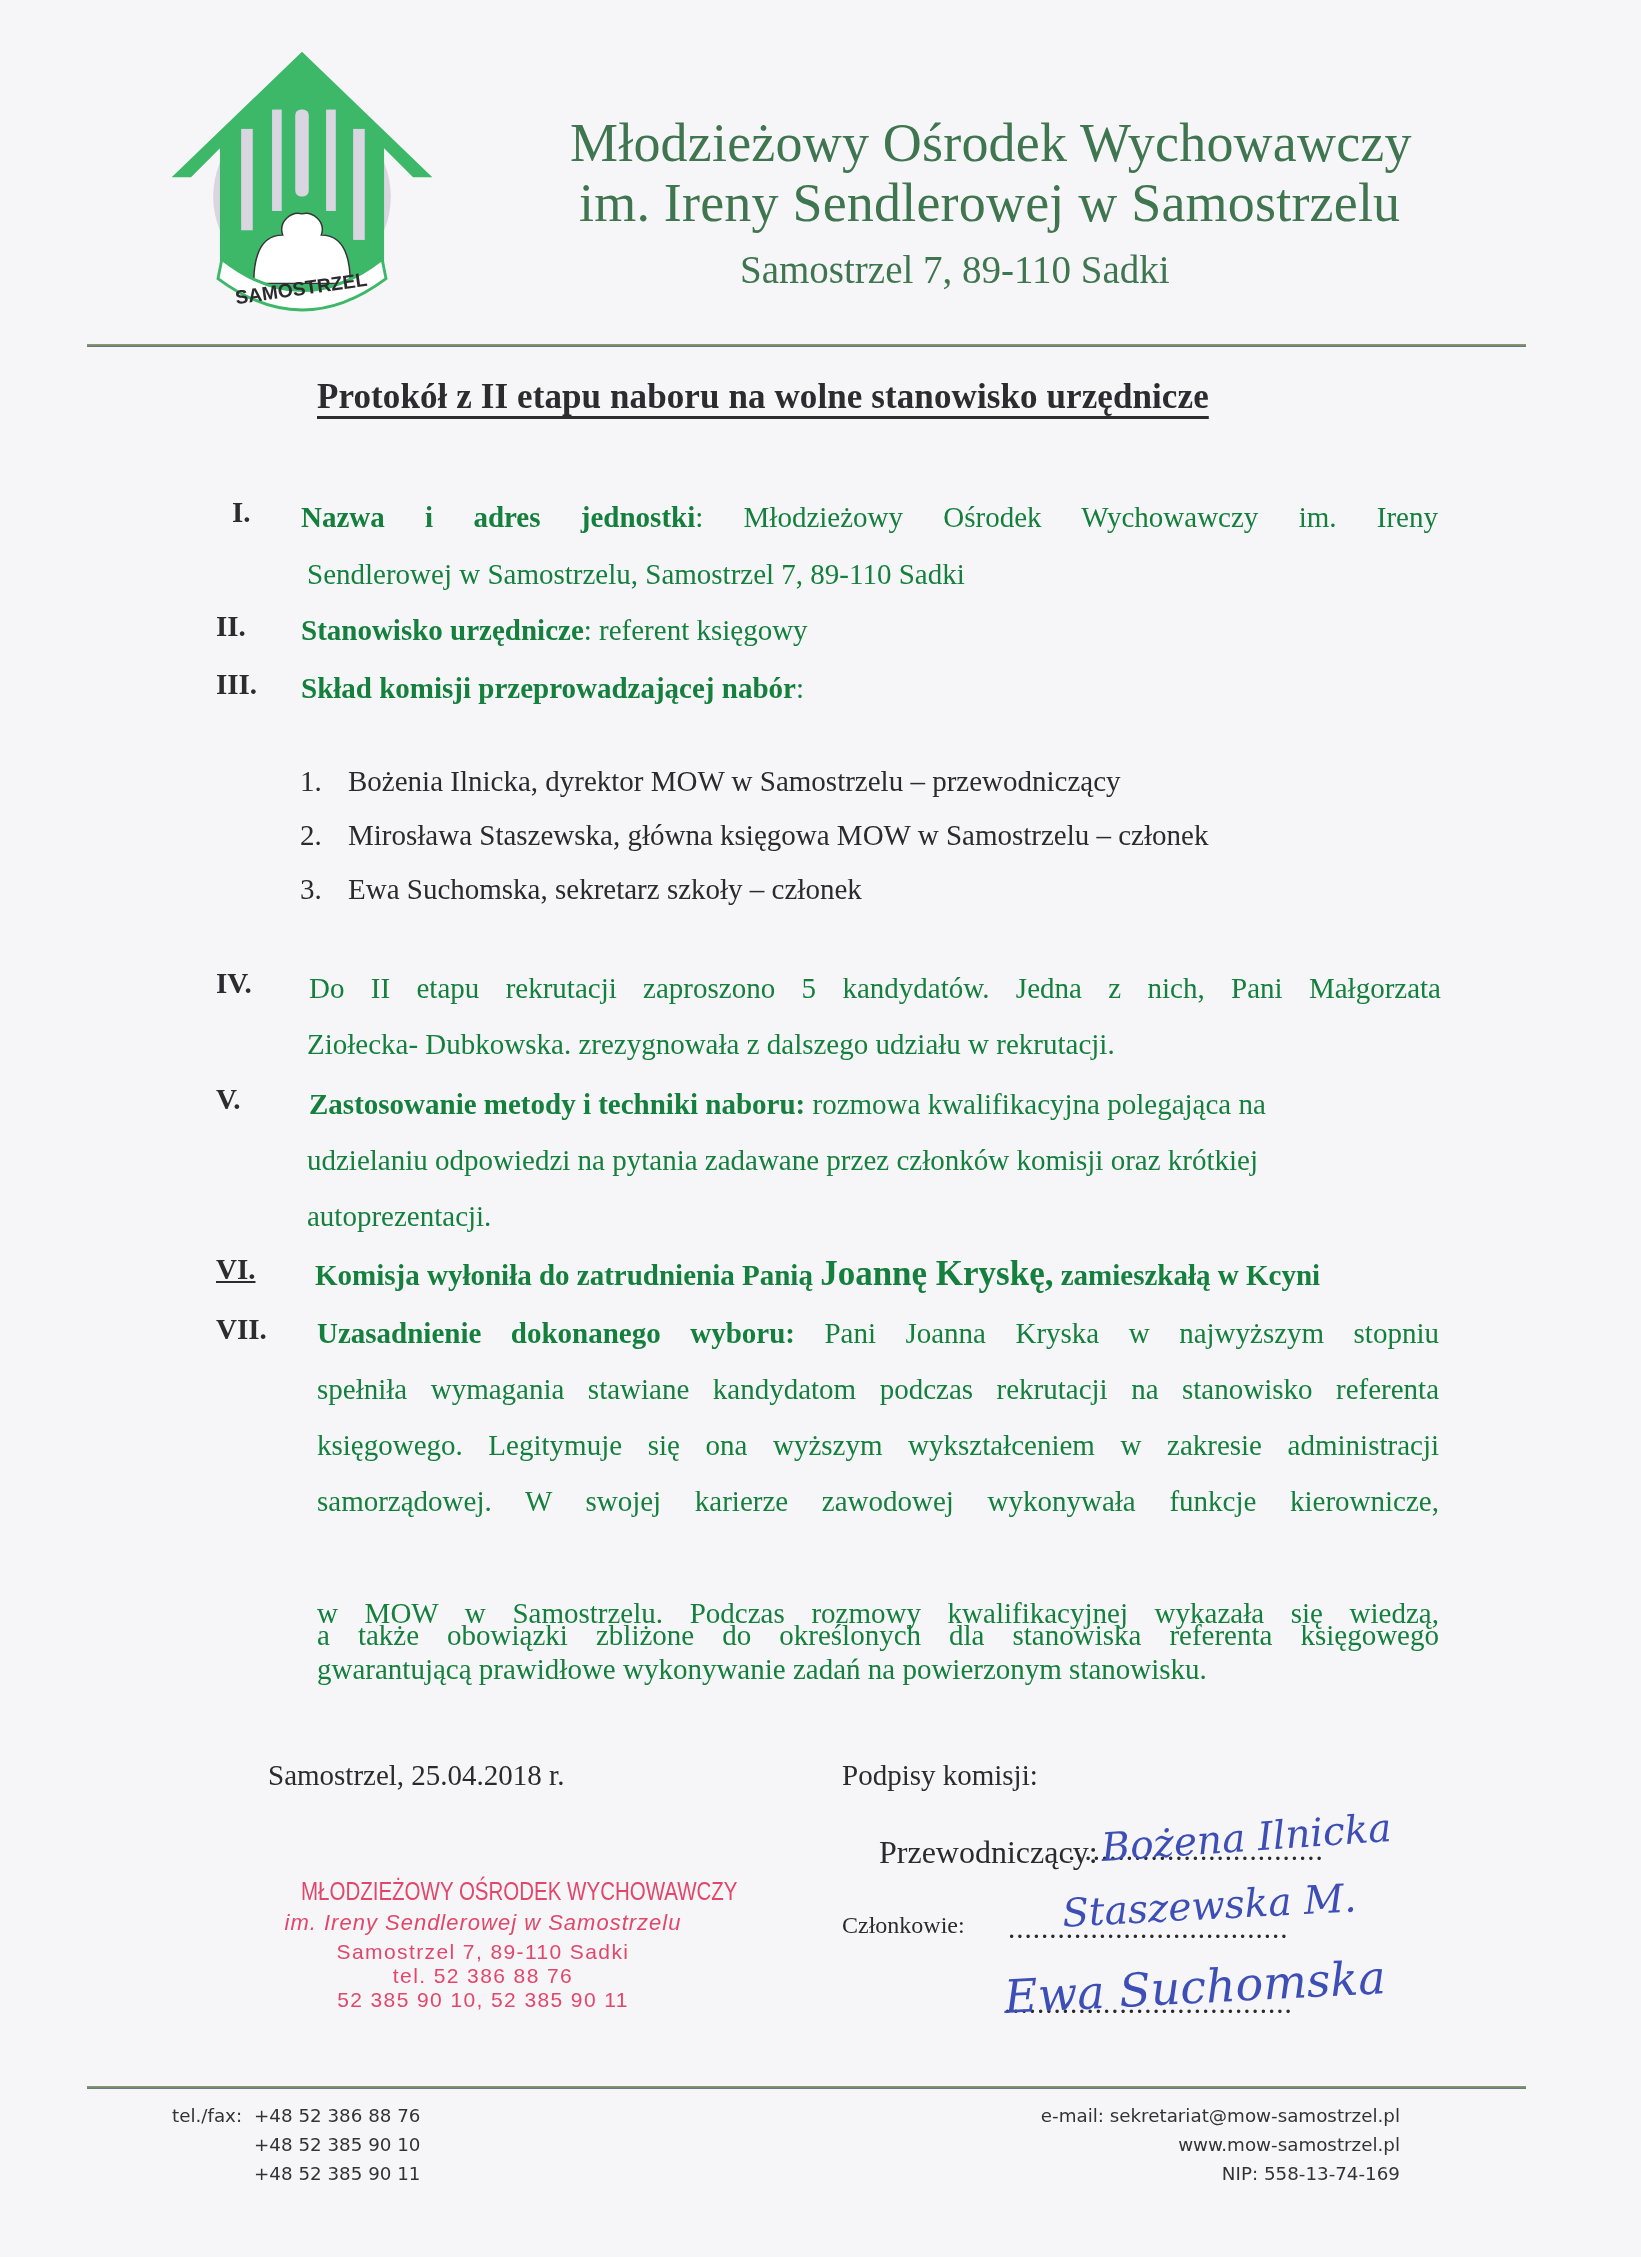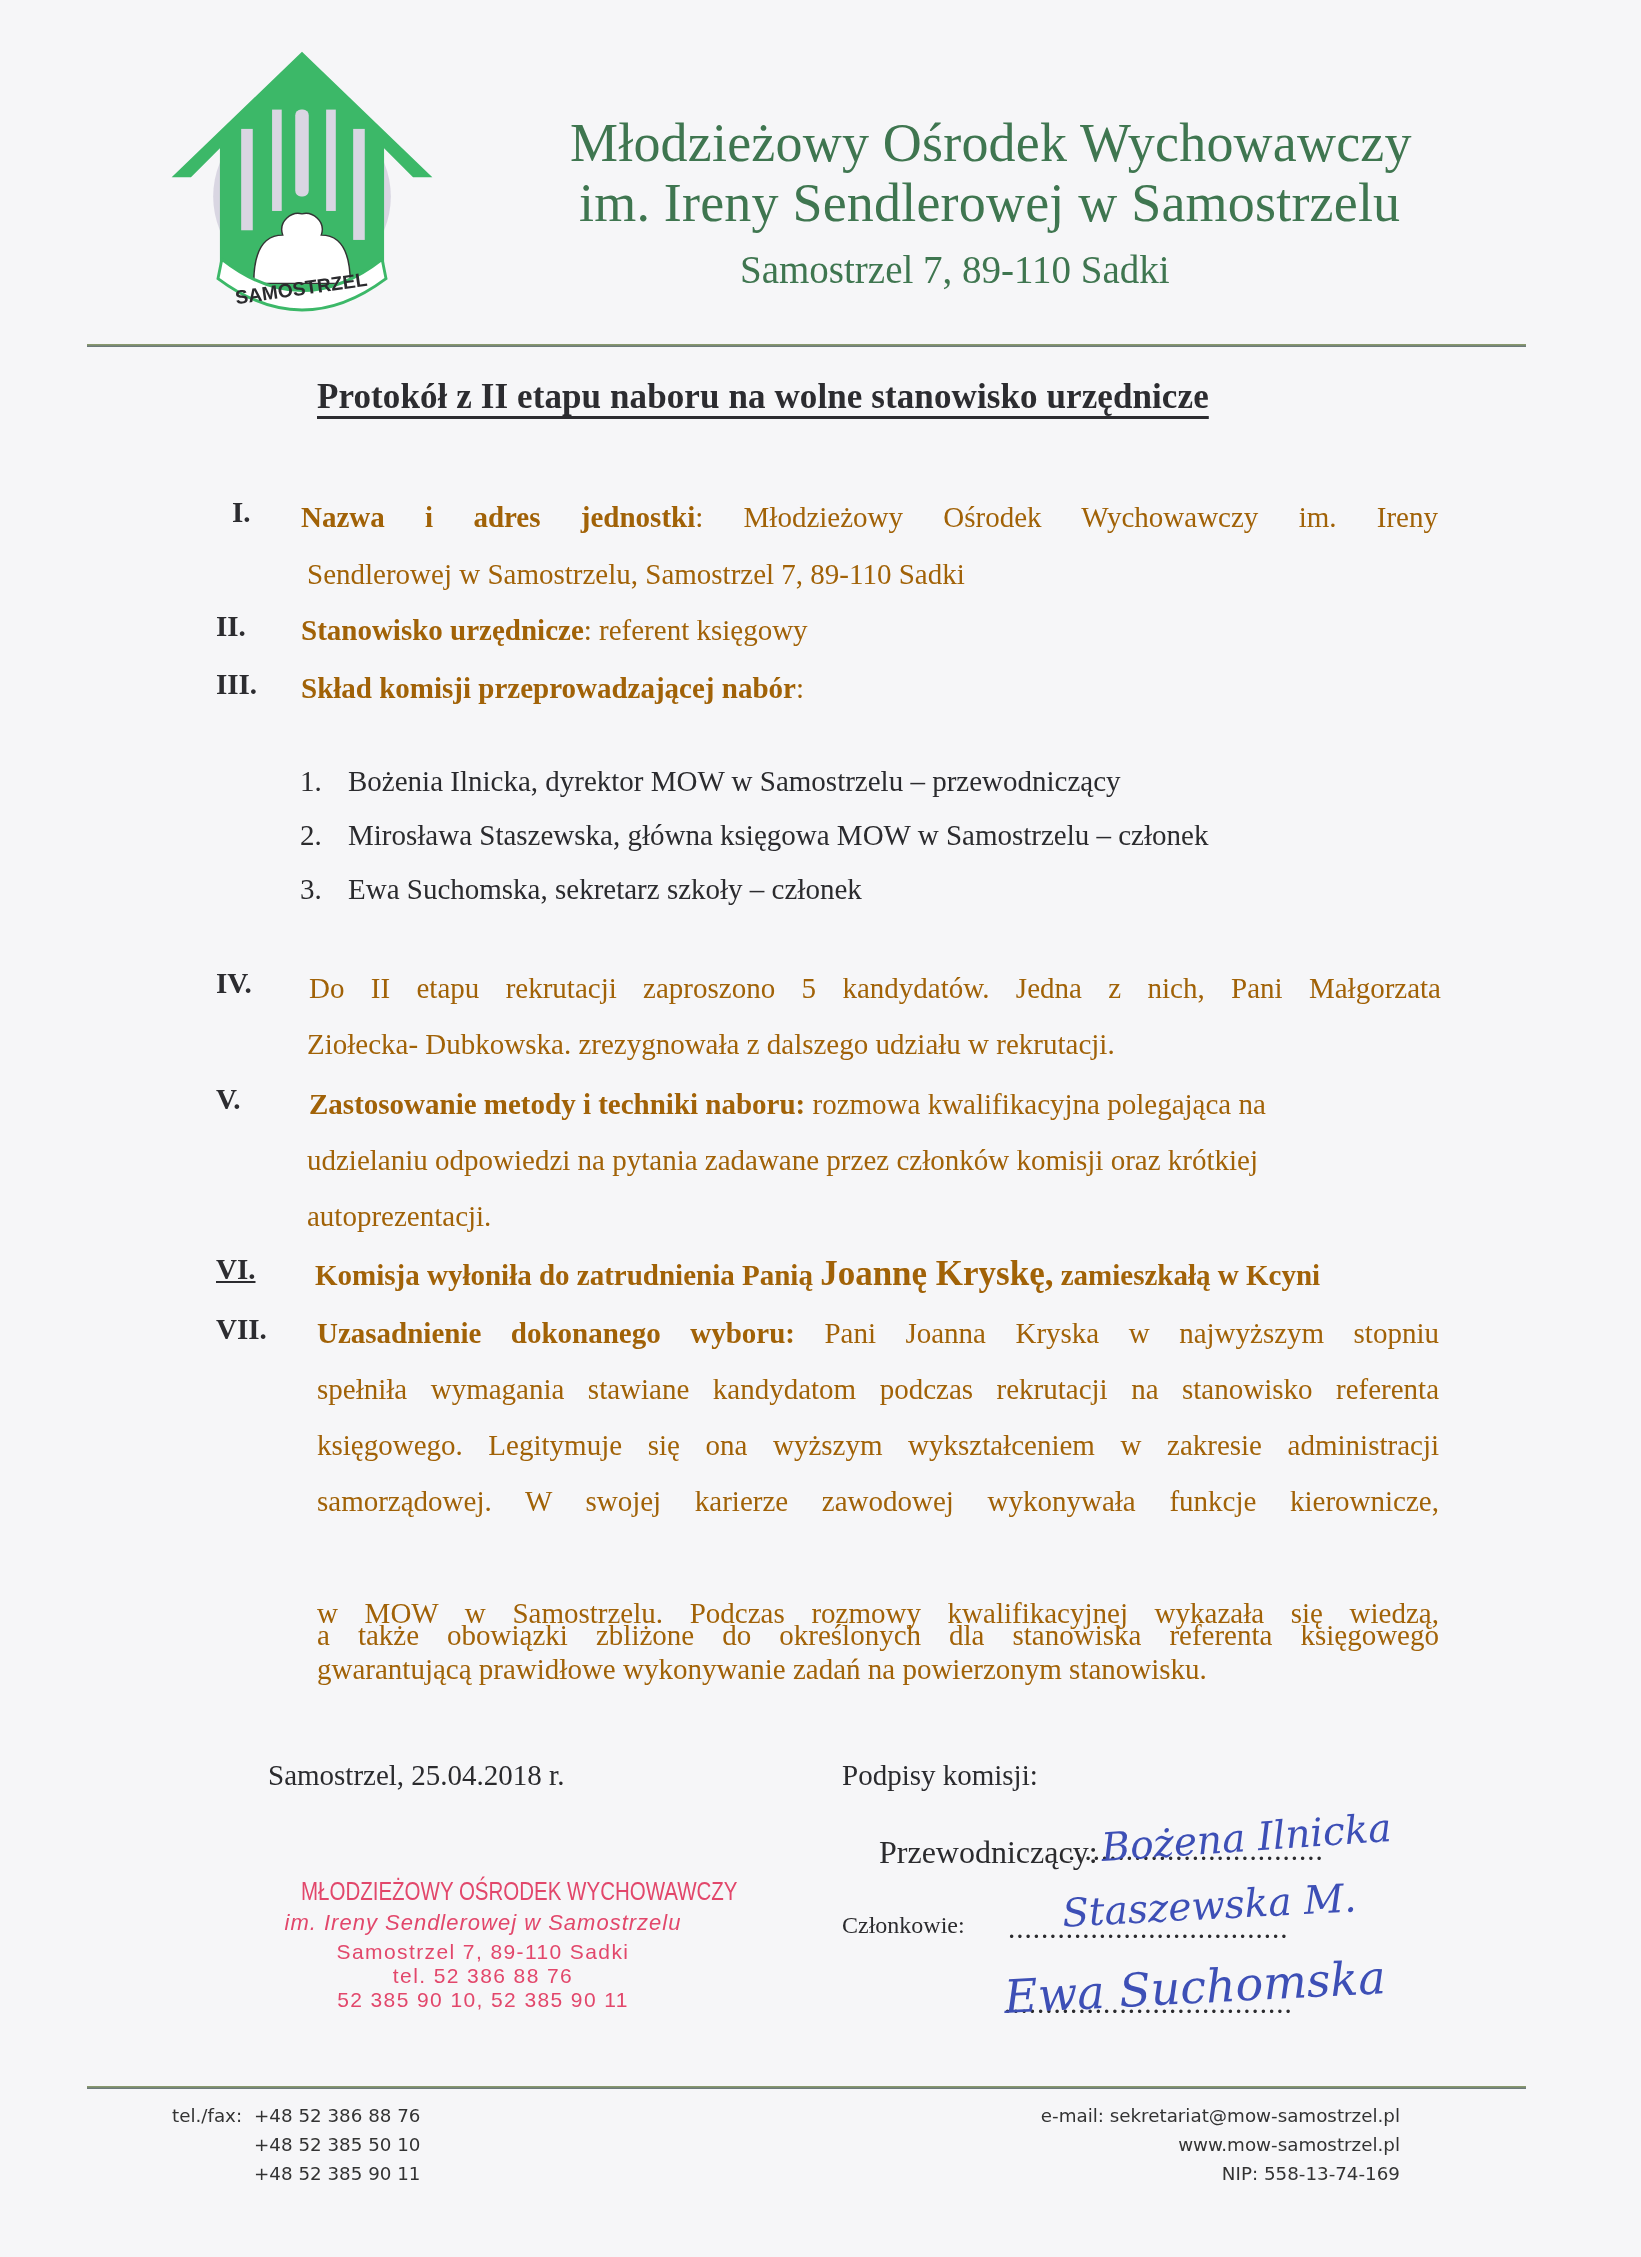--- a/index.html
+++ b/index.html
@@ -31,21 +31,21 @@
 
   
   #doc-title {
     left: 317px; top: 377px; font-size: 35px; font-weight: bold;
     text-decoration: underline; text-underline-offset: 7.7px; text-decoration-thickness: 2.9px;
     letter-spacing: 0.1px; color: #2c2c30;
   }
 
   
   .sec-num { font-weight: bold; font-size: 29px; color: #2c2c30; }
-  .sec-text { font-size: 29px; line-height: 56px; color: #a16207; }
+  .sec-text { font-size: 29px; line-height: 56px; color: #15803d; }
   .sec-text b { font-weight: bold; }
   .just { text-align: justify; text-align-last: justify; }
 
   #s1-num { left: 232px; top: 496px; }
   #s1-l1 { left: 301px; top: 489px; width: 1137px; }
   #s1-l2 { left: 307px; top: 546px; }
 
   #s2-num { left: 216px; top: 610px; }
   #s2-l1 { left: 301px; top: 602px; }
 
@@ -194,21 +194,21 @@
   <div id="stamp-l2">im. Ireny Sendlerowej w Samostrzelu</div>
   <div id="stamp-l3">Samostrzel 7, 89-110 Sadki</div>
   <div id="stamp-l4">tel. 52 386 88 76</div>
   <div id="stamp-l5">52 385 90 10, 52 385 90 11</div>
 </div>
 
 <div id="rule-bottom" class="abs rule"></div>
 
 <div id="foot-left" class="abs foot">
   <div><span class="lbl">tel./fax:</span><span>+48 52 386 88 76</span></div>
-  <div class="indent"><span>+48 52 385 50 10</span></div>
+  <div class="indent"><span>+48 52 385 90 10</span></div>
   <div class="indent"><span>+48 52 385 90 11</span></div>
 </div>
 <div id="foot-right" class="abs foot">
   <div>e-mail: sekretariat@mow-samostrzel.pl</div>
   <div>www.mow-samostrzel.pl</div>
   <div>NIP: 558-13-74-169</div>
 </div>
 
 
 </body></html>

